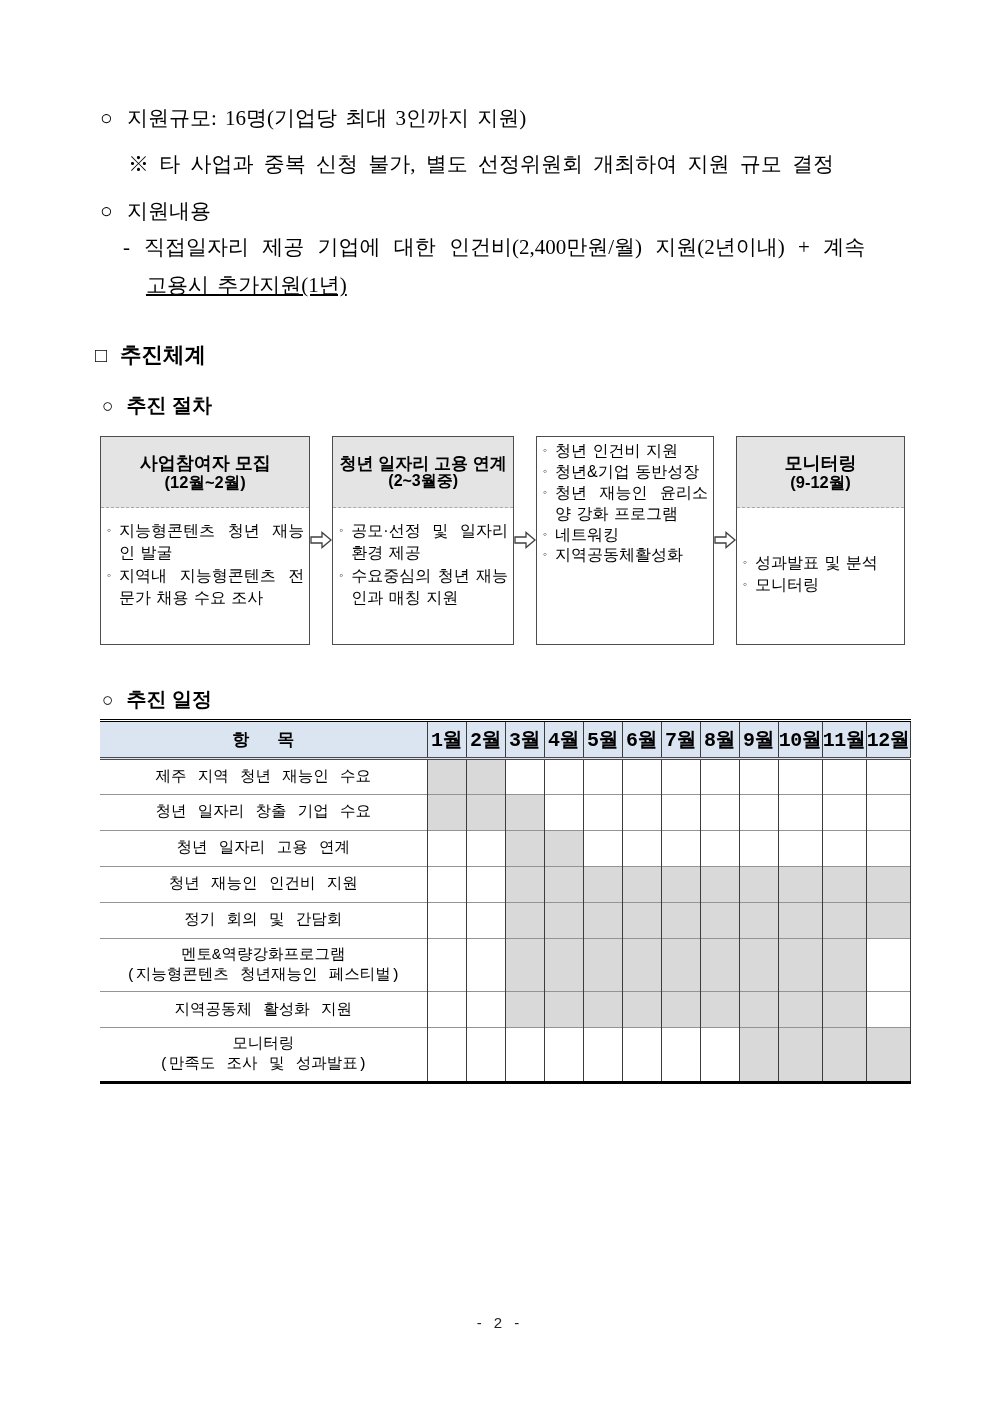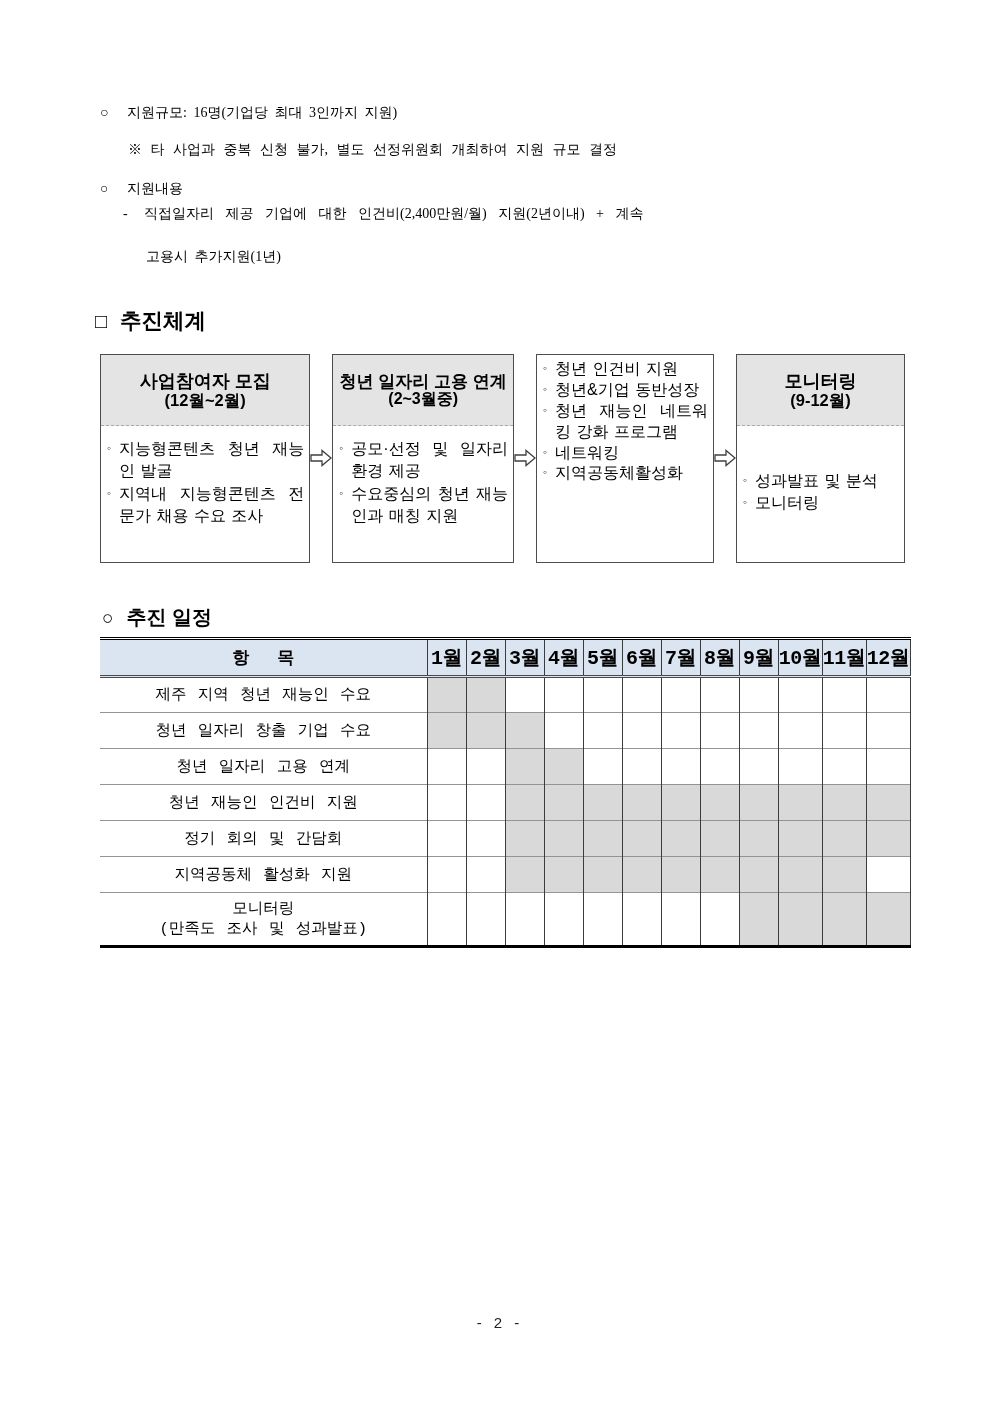--- a/index.html
+++ b/index.html
@@ -9,28 +9,28 @@
   }
   *{box-sizing:border-box;}
   html,body{margin:0;padding:0;}
   body{
     width:1000px;height:1415px;position:relative;background:#fff;color:#000;
     font-family:"Liberation Serif", serif;
   }
   .content{padding:104px 95px 0 100px;}
 
   
-  .p-item{margin:0;line-height:1.35;font-size:14px;word-spacing:3px;}
+  .p-item{margin:0;line-height:1.35;font-size:21px;word-spacing:3px;}
   .p-item .marker{display:inline-block;width:27px;}
   .p-note{margin-top:18px;padding-left:28px;word-spacing:5px;}
   .p2{margin-top:20px;font-family:Liberation Mono, monospace;}
   .p-dash{margin-top:6px;padding-left:44px;text-indent:-21px;}
   .p-dash .dash{display:inline-block;width:21px;text-indent:0;}
   .p-dash.wide{word-spacing:8px;}
-  .p-dash-cont{margin-top:24px;padding-left:46px;}
+  .p-dash-cont{margin-top:10px;padding-left:46px;text-decoration:underline;}
   .p-dash2{margin-top:13px;word-spacing:4px;}
 
   
   .h-l1{margin:42px 0 0 -5px;font-family:"Liberation Sans", sans-serif;font-weight:bold;
         font-size:21.5px;line-height:1.3;}
   .h-l1 .sq{font-weight:normal;margin-right:13px;font-size:20px;}
   .h-l2{margin:22px 0 0 2px;font-family:"Liberation Sans", sans-serif;font-weight:bold;
         font-size:20px;line-height:1.3;}
   .h-l2 .ci{font-weight:normal;margin-right:13px;font-size:19px;}
   .h-l2.schedule{margin-top:41px;}
@@ -95,20 +95,21 @@
 
   <p class="p-item p2"><span class="marker">○</span><span>지원내용</span></p>
 
   <p class="p-item p-dash wide"><span class="dash">-</span><span>직접일자리 제공 기업에 대한 인건비(2,400만원/월) 지원(2년이내) + 계속</span></p>
 
   <p class="p-item p-dash-cont">고용시 추가지원(1년)</p>
 
 
   <h2 class="h-l1"><span class="sq">□</span><span>추진체계</span></h2>
 
+  <h3 class="h-l2"><span class="ci">○</span><span>추진 절차</span></h3>
 
   <div class="flow">
       <div class="flow-box step-1">
         <div class="fb-head">
           <div class="fb-title">사업참여자 모집</div>
           <div class="fb-period">(12월~2월)</div>
         </div>
         <div class="fb-body">
           <div class="flow-item">
             <span class="bull">◦</span>
@@ -151,21 +152,21 @@
           <div class="flow-item">
             <span class="bull">◦</span>
             <span class="it-text">청년 인건비 지원</span>
           </div>
           <div class="flow-item">
             <span class="bull">◦</span>
             <span class="it-text">청년&amp;기업 동반성장</span>
           </div>
           <div class="flow-item">
             <span class="bull">◦</span>
-            <span class="it-text">청년 재능인 네트워킹 강화 프로그램</span>
+            <span class="it-text">청년 재능인 윤리소양 강화 프로그램</span>
           </div>
           <div class="flow-item">
             <span class="bull">◦</span>
             <span class="it-text">네트워킹</span>
           </div>
           <div class="flow-item">
             <span class="bull">◦</span>
             <span class="it-text">지역공동체활성화</span>
           </div>
         </div>
@@ -298,20 +299,35 @@
           <td class="mcell shaded"></td>
           <td class="mcell shaded"></td>
           <td class="mcell shaded"></td>
           <td class="mcell shaded"></td>
           <td class="mcell shaded"></td>
           <td class="mcell shaded"></td>
           <td class="mcell shaded"></td>
           <td class="mcell shaded"></td>
         </tr>
         <tr>
+          <td class="rowlabel">멘토&amp;역량강화프로그램<br>(지능형콘텐츠 청년재능인 페스티벌)</td>
+          <td class="mcell"></td>
+          <td class="mcell"></td>
+          <td class="mcell shaded"></td>
+          <td class="mcell shaded"></td>
+          <td class="mcell shaded"></td>
+          <td class="mcell shaded"></td>
+          <td class="mcell shaded"></td>
+          <td class="mcell shaded"></td>
+          <td class="mcell shaded"></td>
+          <td class="mcell shaded"></td>
+          <td class="mcell shaded"></td>
+          <td class="mcell"></td>
+        </tr>
+        <tr>
           <td class="rowlabel">지역공동체 활성화 지원</td>
           <td class="mcell"></td>
           <td class="mcell"></td>
           <td class="mcell shaded"></td>
           <td class="mcell shaded"></td>
           <td class="mcell shaded"></td>
           <td class="mcell shaded"></td>
           <td class="mcell shaded"></td>
           <td class="mcell shaded"></td>
           <td class="mcell shaded"></td>

